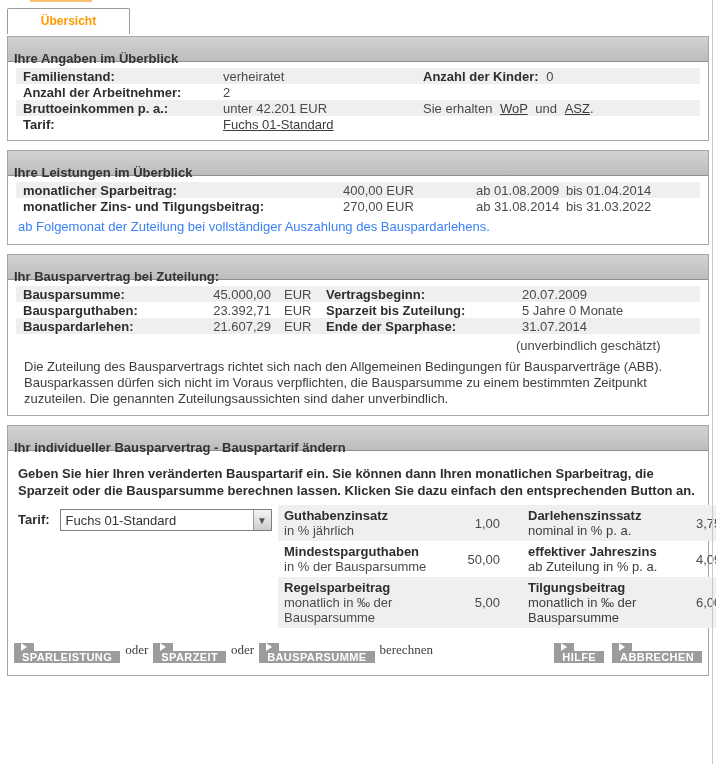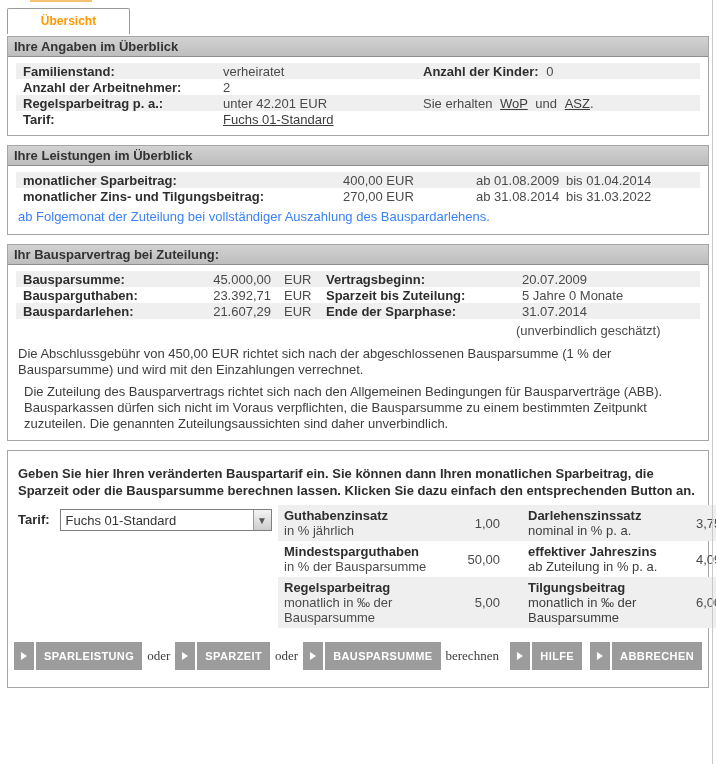--- a/index.html
+++ b/index.html
@@ -37,21 +37,21 @@
   }
   
   .section {
     margin: 0 0 9px 7px;
     width: 702px;
     border: 1px solid #a6a6a6;
     background: #fff;
   }
   .section-header {
     height: 20px;
-    padding: 0 6px;
+    padding: 12px 6px;
     line-height: 19px;
     background: linear-gradient(#d2d2d2, #bdbdbd);
     border-bottom: 1px solid #8f8f8f;
     font-weight: bold;
     color: #333333;
     font-size: 13px;
   }
   .section-body { padding: 6px 0 8px 0; }
   .row {
     display: flex; align-items: center;
@@ -111,21 +111,21 @@
   .param-row.gray { background: #efefef; }
   .p-name  { flex: 0 0 172px; line-height: 15px; }
   .p-name .unit { font-weight: normal; color: #4a4a4a; }
   .p-val   { flex: 0 0 48px; text-align: right; padding-right: 4px; color: #4a4a4a; }
   .p-spacer { flex: 0 0 24px; }
   .p-name2 { flex: 0 0 168px; line-height: 15px; }
   .p-val2  { flex: 1; text-align: right; padding-right: 6px; color: #4a4a4a; }
 
   
   .button-bar { display: flex; align-items: center; margin: 14px 6px 9px 6px; }
-  .gbtn { display: inline-flex; height: 28px; cursor: pointer; }
+  .gbtn { display: inline-flex; height: 14px; cursor: pointer; flex-direction: column; }
   .gbtn .arrow-box {
     width: 20px; background: #9c9c9c;
     display: flex; align-items: center; justify-content: center;
     margin-right: 2px;
   }
   .gbtn .tri {
     width: 0; height: 0;
     border-left: 6px solid #ffffff;
     border-top: 4px solid transparent;
     border-bottom: 4px solid transparent;
@@ -160,21 +160,21 @@
         <span class="bold">Anzahl der Kinder:</span>
         <span class="val gap">0</span>
       </span>
     </div>
     <div class="row">
       <span class="c1-label bold">Anzahl der Arbeitnehmer:</span>
       <span class="c1-value val">2</span>
       <span class="c1-right"></span>
     </div>
     <div class="row gray">
-      <span class="c1-label bold">Regelsparbeitrag p. a.:</span>
+      <span class="c1-label bold">Bruttoeinkommen p. a.:</span>
       <span class="c1-value val">unter 42.201 EUR</span>
       <span class="c1-right val">
         <span>Sie erhalten</span>
         <a class="plain-link gap">WoP</a>
         <span class="gap">und</span>
         <a class="plain-link gap">ASZ</a><span>.</span>
       </span>
     </div>
     <div class="row">
       <span class="c1-label bold">Tarif:</span>
@@ -221,26 +221,26 @@
       <span class="c3-rvalue val">5 Jahre 0 Monate</span>
     </div>
     <div class="row gray">
       <span class="c3-label bold">Bauspardarlehen:</span>
       <span class="c3-amount val">21.607,29</span>
       <span class="c3-eur val">EUR</span>
       <span class="c3-rlabel bold">Ende der Sparphase:</span>
       <span class="c3-rvalue val">31.07.2014</span>
     </div>
     <div class="estimate-line">(unverbindlich geschätzt)</div>
-    <div class="para">Die Abschlussgebühr von 450,00 EUR richtet sich nach der abgeschlossenen Bausparsumme (1 % der Bausparsumme) und wird mit den Einzahlungen verrechnet.</div>
     <div class="para indented">Die Zuteilung des Bausparvertrags richtet sich nach den Allgemeinen Bedingungen für Bausparverträge (ABB). Bausparkassen dürfen sich nicht im Voraus verpflichten, die Bausparsumme zu einem bestimmten Zeitpunkt zuzuteilen. Die genannten Zuteilungsaussichten sind daher unverbindlich.</div>
   </div>
 </div>
 
 <div class="section">
+  <div class="section-header">Ihr individueller Bausparvertrag - Bauspartarif ändern</div>
   <div class="section-body">
     <div class="intro">Geben Sie hier Ihren veränderten Bauspartarif ein. Sie können dann Ihren monatlichen Sparbeitrag, die Sparzeit oder die Bausparsumme berechnen lassen. Klicken Sie dazu einfach den entsprechenden Button an.</div>
     <div class="tarif-area">
       <div class="tarif-left">
         <span class="bold">Tarif:</span>
         <div class="fake-select">
           <span class="sel-text">Fuchs 01-Standard</span>
           <span class="sel-btn">▼</span>
         </div>
       </div>

